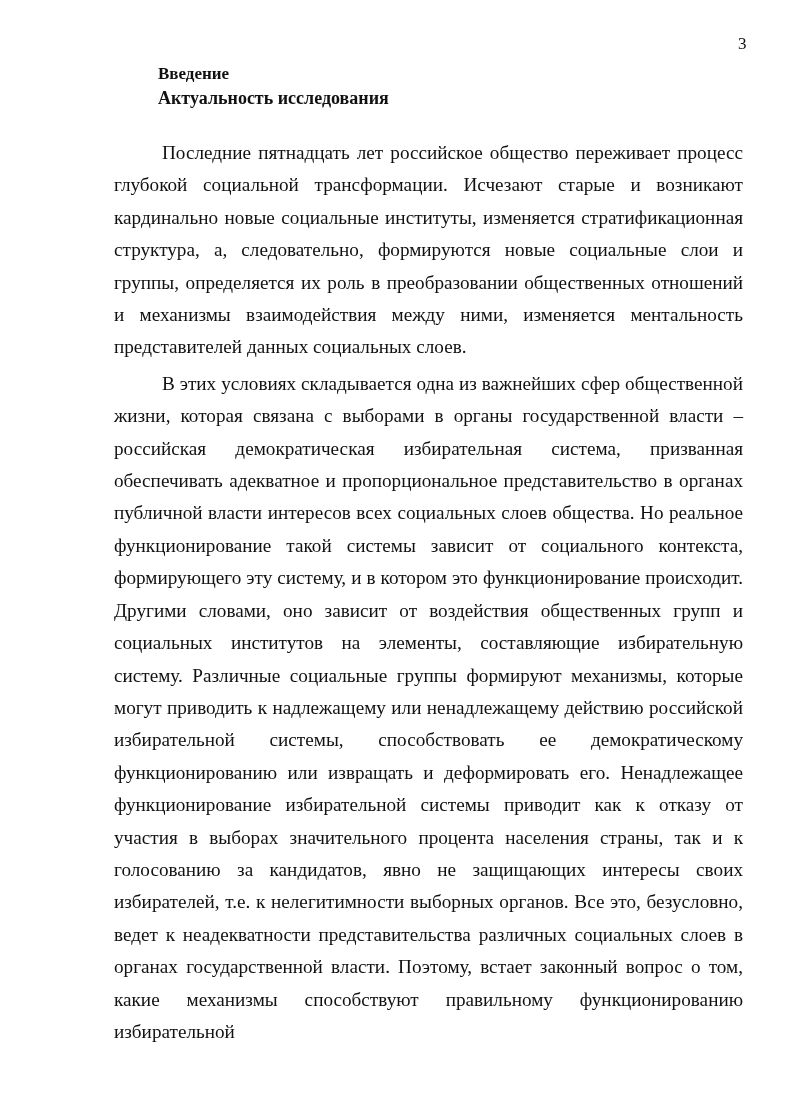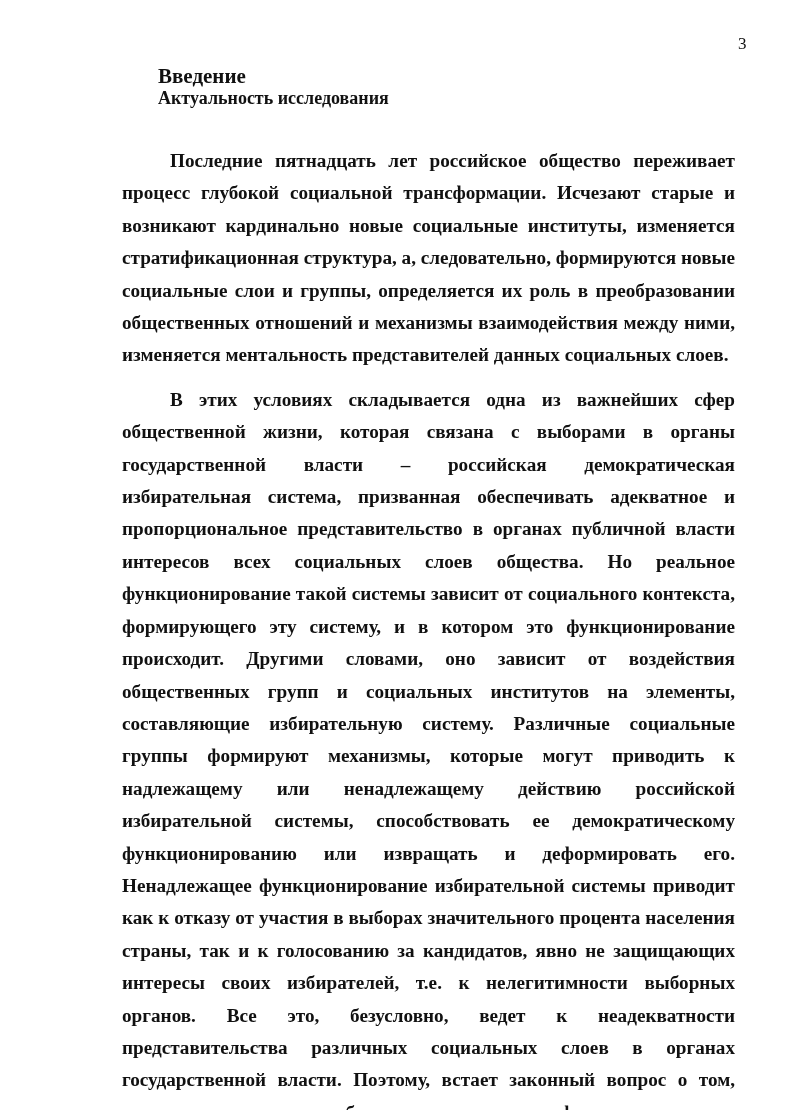--- a/index.html
+++ b/index.html
@@ -18,44 +18,43 @@
     .page-number {
       position: absolute;
       top: 34px;
       left: 738px;
       font-size: 17px;
     }
     .heading {
       position: absolute;
       left: 158px;
       top: 64px;
-      font-size: 21px;
+      font-size: 17px;
       font-weight: bold;
     }
     .subheading {
       position: absolute;
       left: 158px;
       top: 88px;
       font-size: 18px;
       font-weight: bold;
     }
     .body-text {
       position: absolute;
       left: 110px;
       top: 133px;
       width: 637px;
       font-size: 19.2px;
       line-height: 32.4px;
       text-align: justify;
     }
     .body-text p {
-      margin: 12px;
+      margin: 4px;
       text-indent: 48px;
       text-align: justify;
-      font-weight: bold;
     }
   </style>
 </head>
 <body>
 
 <div class="page-number">3</div>
 
 <div class="heading">Введение</div>
 
 <div class="subheading">Актуальность исследования</div>

